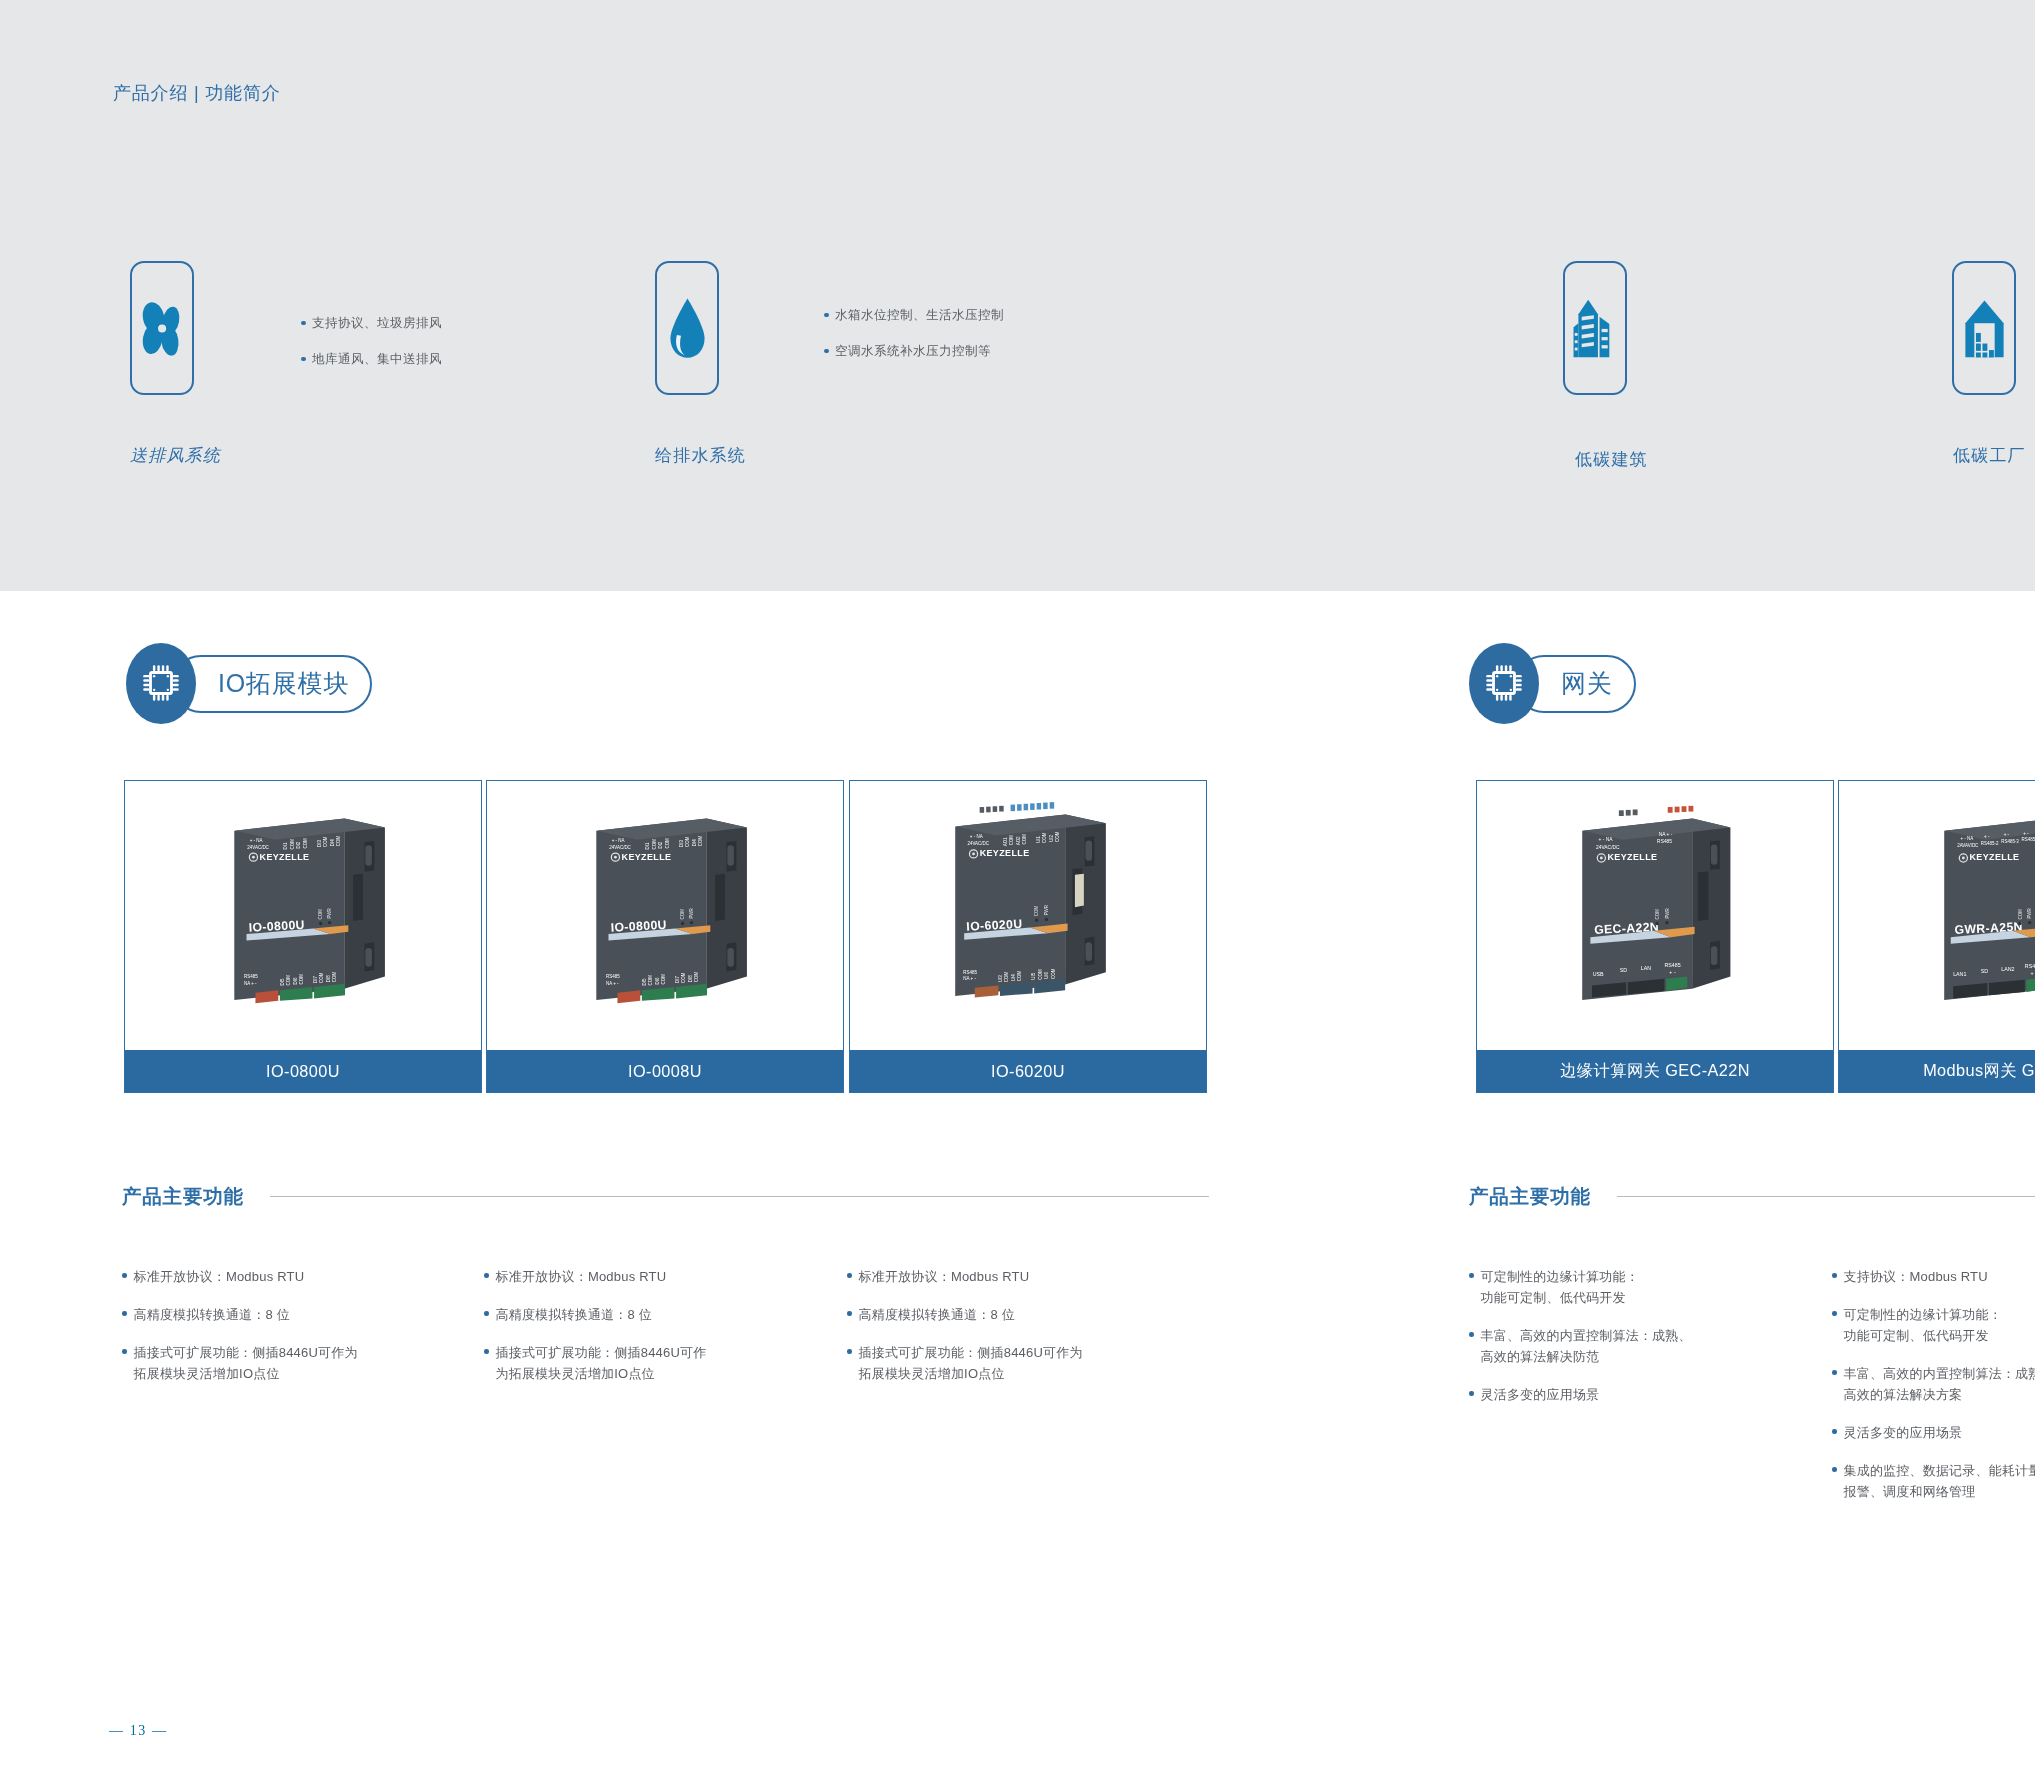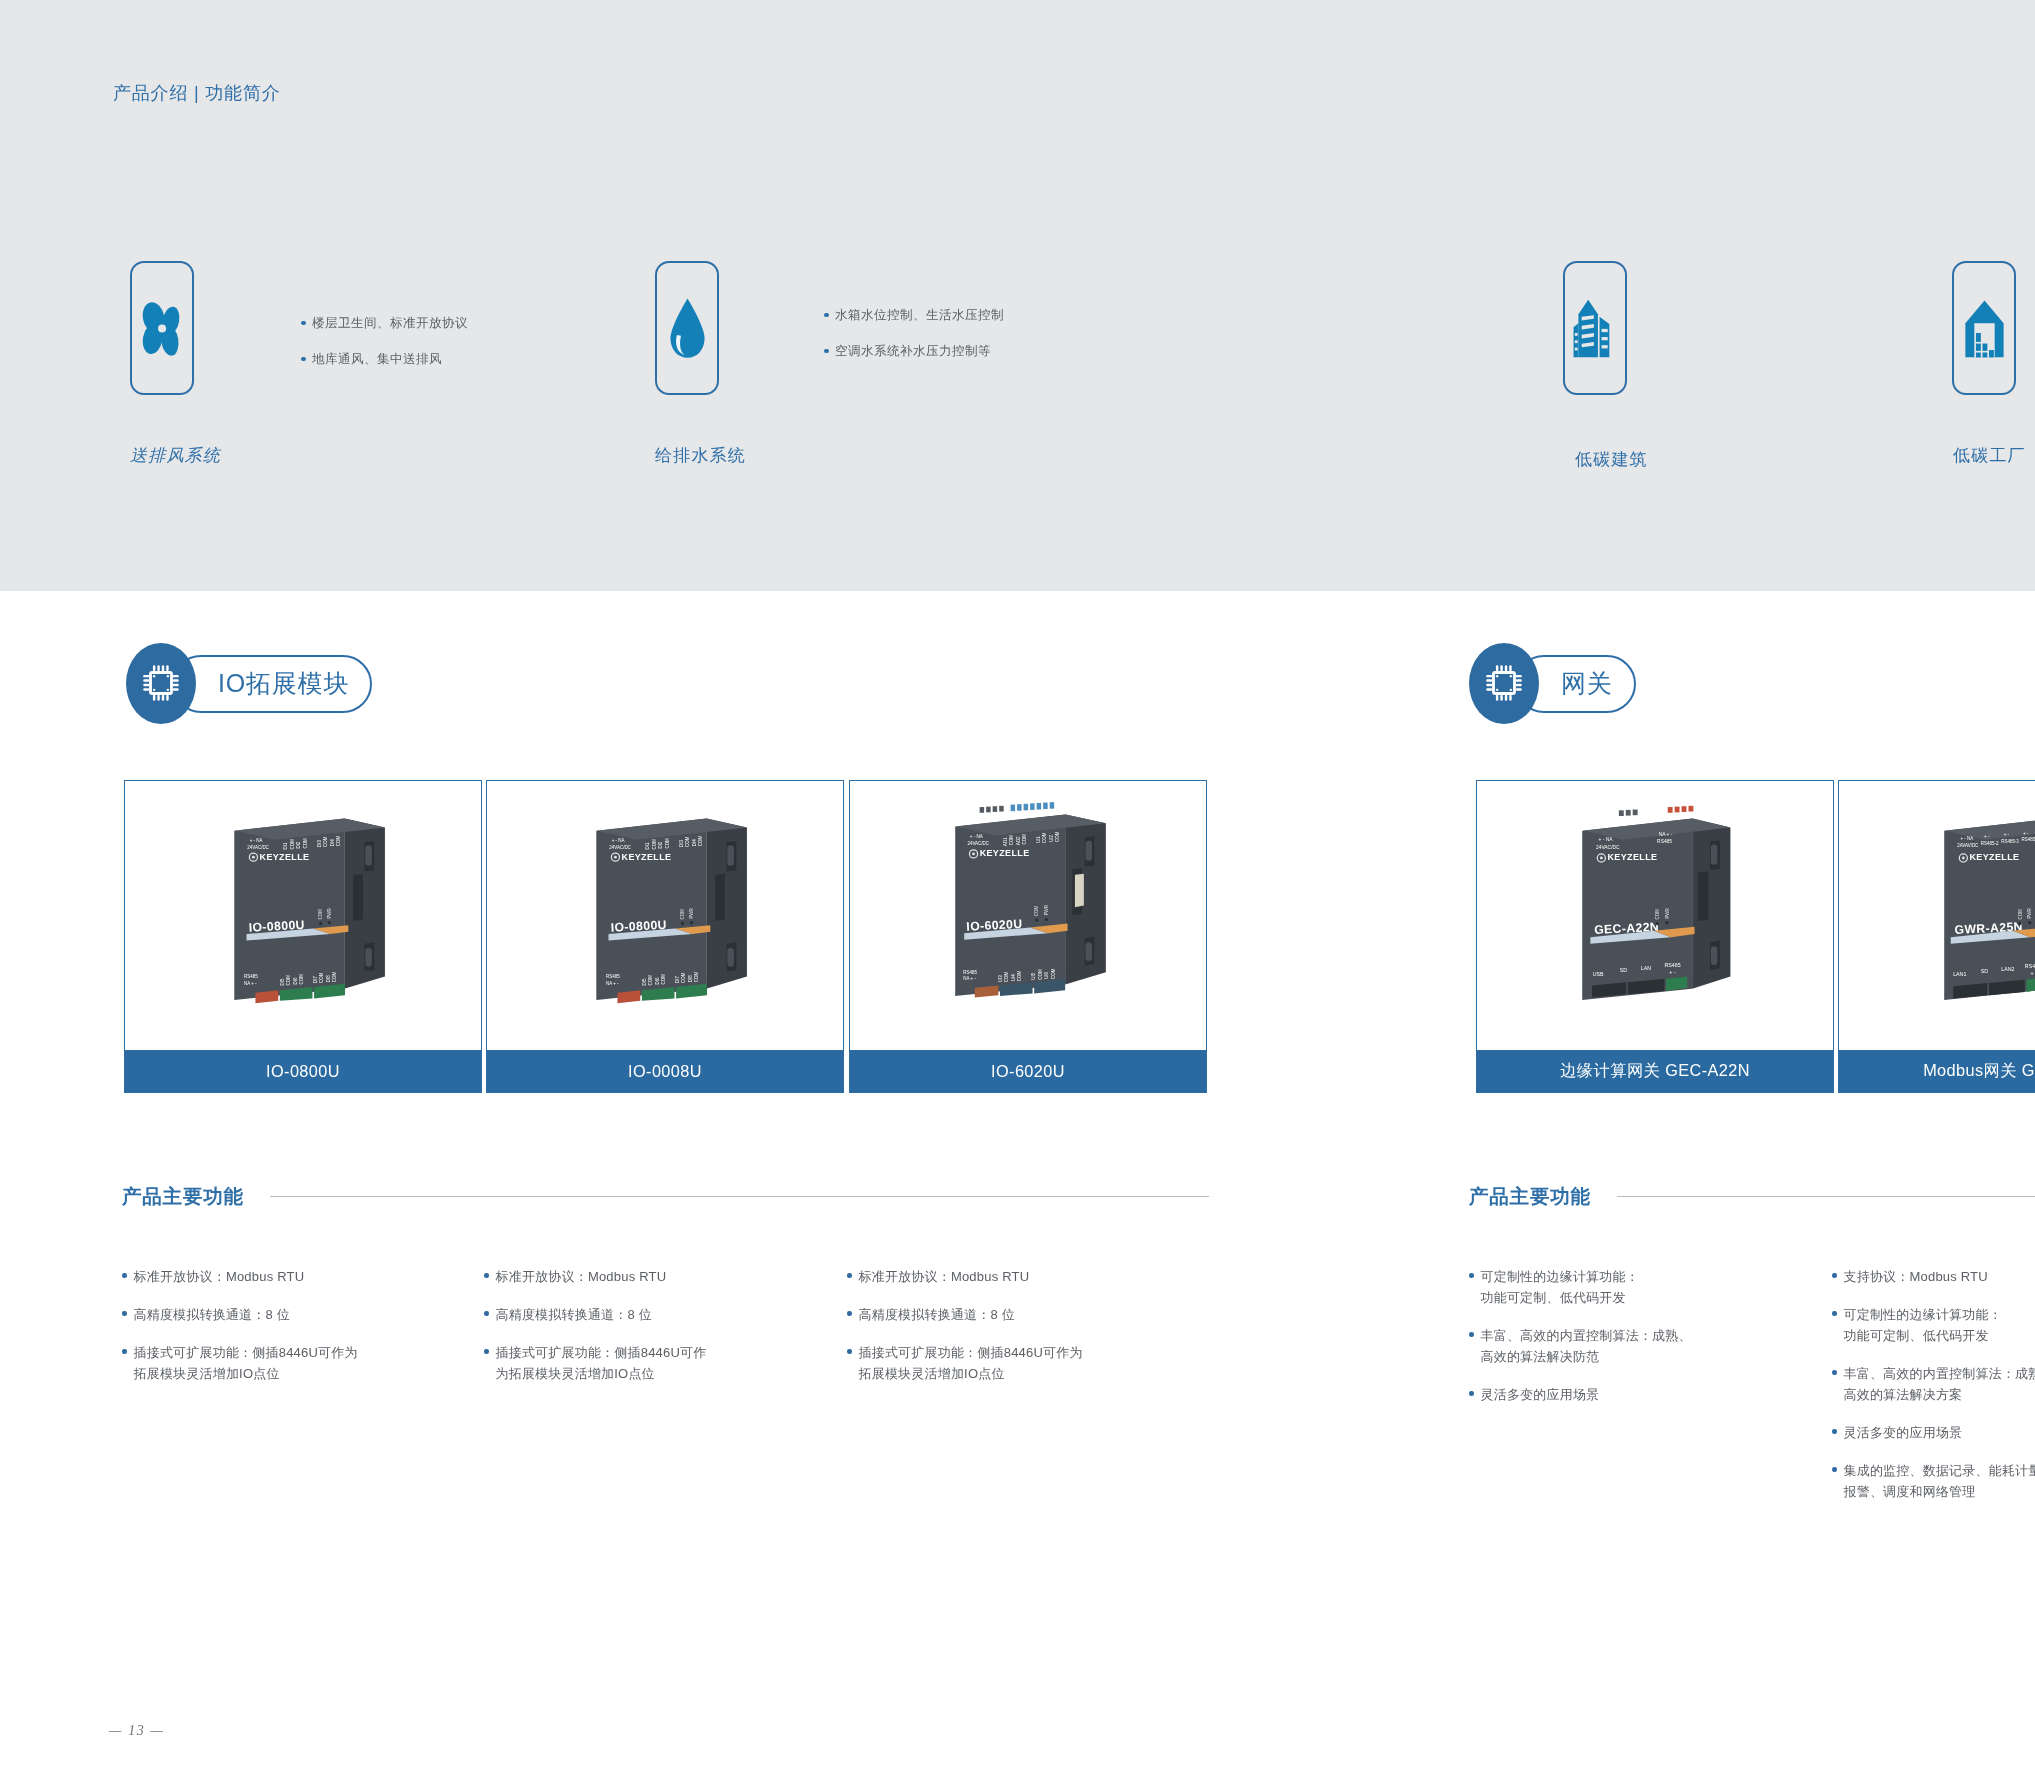--- a/index.html
+++ b/index.html
@@ -122,24 +122,23 @@
     margin: 7px 7px 0 0;
   }
   .fitem .txt {
     font-size: 13px; color: #5b5f64; line-height: 1.62;
     letter-spacing: 0.2px; white-space: pre-line;
   }
 
   
   .pgnum {
     position: absolute; bottom: 52px;
-    font-size: 14px; color: #737373;
+    font-size: 14px; color: #0369a1;
     letter-spacing: 1.6px; white-space: nowrap;
     font-family: "Liberation Serif", "DejaVu Serif", serif;
-    font-style: italic;
   }
   .pg-left  { left: 109px; }
 </style>
 </head>
 <body>
 
 <div class="page">
 
   <div class="top-band"></div>
 
@@ -155,21 +154,21 @@
           <ellipse cx="73" cy="105" rx="21" ry="37" transform="rotate(-8 73 105)"></ellipse>
         </g>
         <circle cx="54" cy="75" r="10" fill="#e5e7e9"></circle>
       </svg>
     </span>
   </div>
   <div class="tile-label" style="left:130px; top:444px;font-style:italic;">送排风系统</div>
   <div class="bullet-group" style="left:301px; top:315px;">
     <div class="bl">
         <span class="dot"></span>
-        <span>楼层卫生间、标准开放协议</span>
+        <span>支持协议、垃圾房排风</span>
       </div>
     <div class="bl">
         <span class="dot"></span>
         <span>地库通风、集中送排风</span>
       </div>
   </div>
 
   <div class="tile" style="left:655px; top:261px;">
     <span>
       <svg width="39" height="65" viewBox="0 0 96 160">

